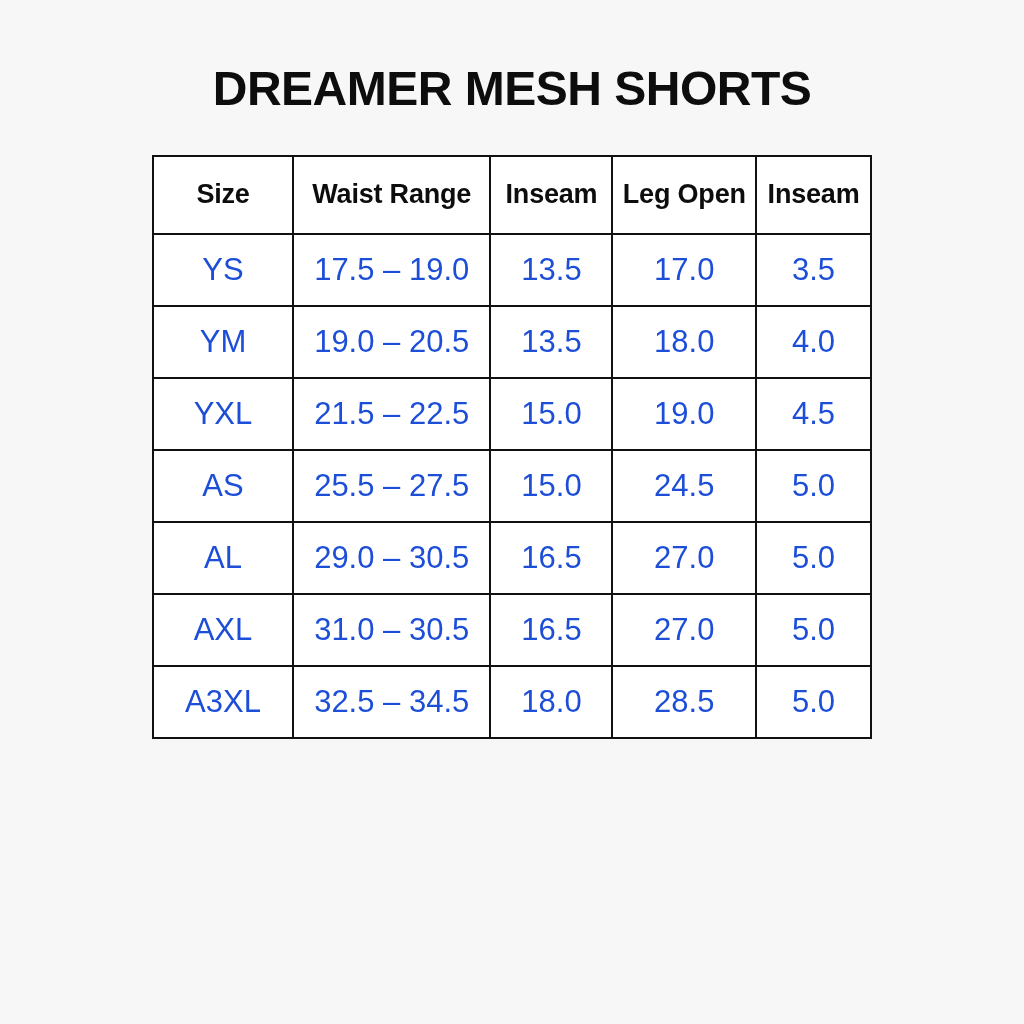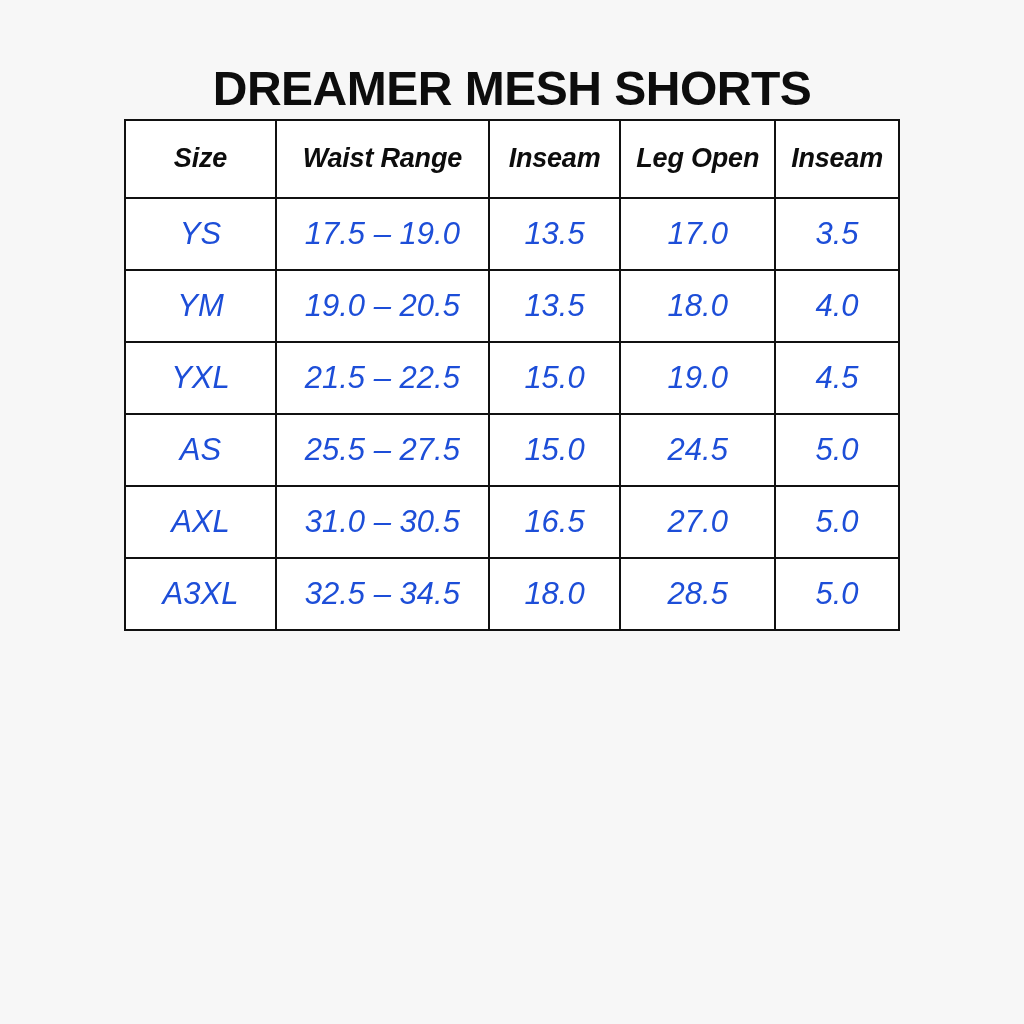--- a/index.html
+++ b/index.html
@@ -30,22 +30,22 @@
     line-height: 1.22;
     letter-spacing: -0.5px;
     color: #0d0d0d;
     margin: 0;
   }
   .title .line {
     display: block;
     white-space: nowrap;
   }
   .table-wrap {
-    width: 776px;
-    font-style: italic;
+    margin-top: 36px;
+    width: 720px;
   }
   table.size-chart {
     border-collapse: collapse;
     width: 100%;
     table-layout: fixed;
     background: #ffffff;
   }
   table.size-chart th,
   table.size-chart td {
     border: 2px solid #111111;
@@ -126,20 +126,27 @@
           <td>4.5</td>
         </tr>
         <tr>
           <td class="size-cell">AS</td>
           <td>25.5 – 27.5</td>
           <td>15.0</td>
           <td>24.5</td>
           <td>5.0</td>
         </tr>
         <tr>
+          <td class="size-cell">AL</td>
+          <td>29.0 – 30.5</td>
+          <td>16.5</td>
+          <td>27.0</td>
+          <td>5.0</td>
+        </tr>
+        <tr>
           <td class="size-cell">AXL</td>
           <td>31.0 – 30.5</td>
           <td>16.5</td>
           <td>27.0</td>
           <td>5.0</td>
         </tr>
         <tr>
           <td class="size-cell">A3XL</td>
           <td>32.5 – 34.5</td>
           <td>18.0</td>

